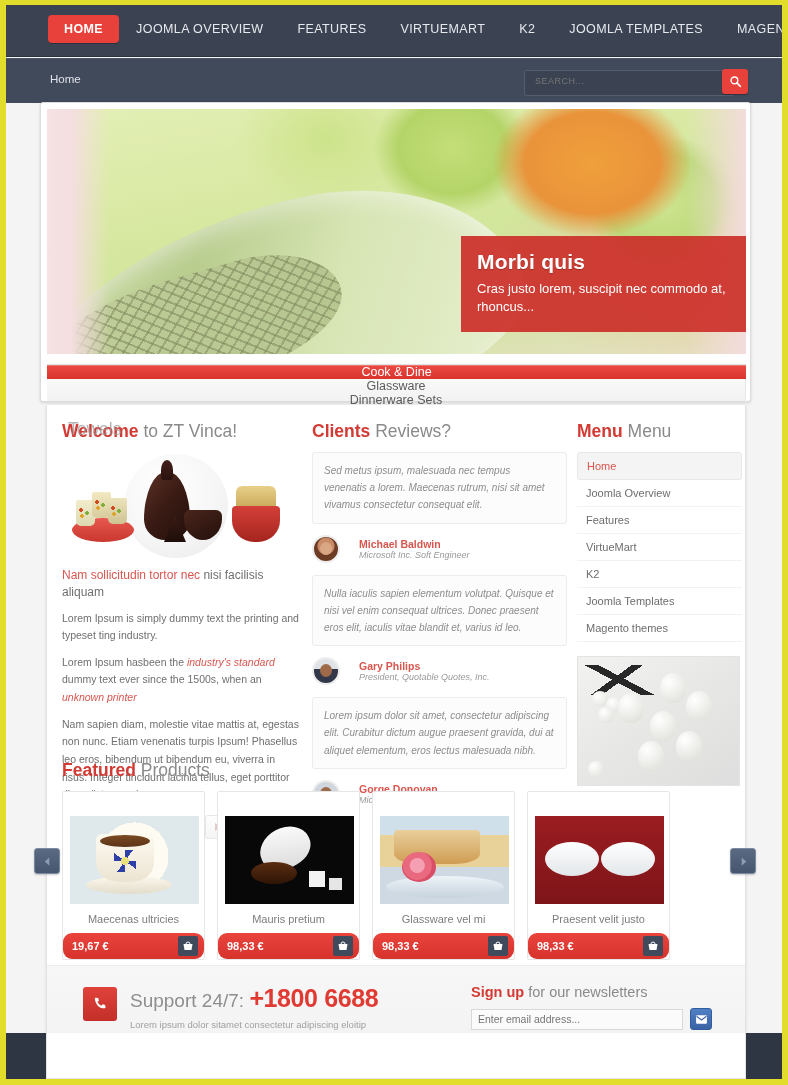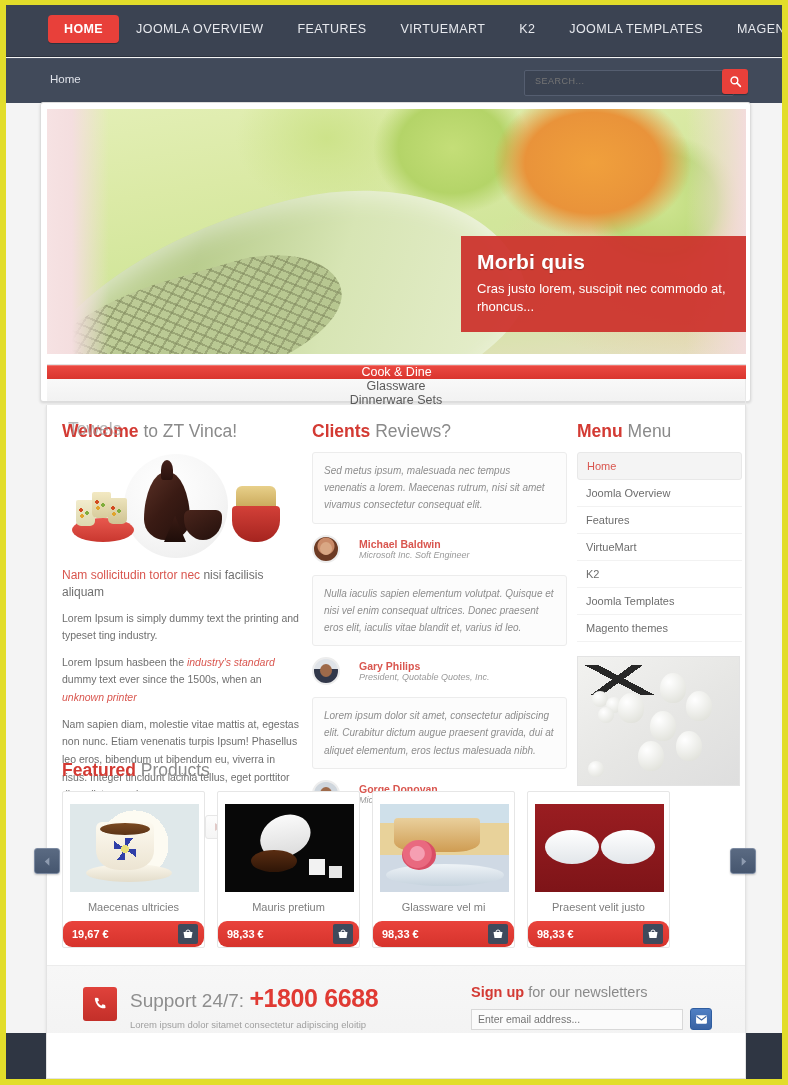--- a/index.html
+++ b/index.html
@@ -415,21 +415,21 @@
     position: absolute; left: 15px; top: 355px; width: 672px;
   }
   .prod-grid {
     display: flex; gap: 12px; margin-top: 10px;
   }
   .prod {
     width: 143px;
     border: 1px solid #e6e6e6;
     background: #fff;
     border-radius: 2px;
-    padding: 12px 7px 0 7px;
+    padding: 24px 7px 0 7px;
   }
   .prod-img {
     width: 129px; height: 88px;
     overflow: hidden;
     position: relative;
   }
   .p1 { background: radial-gradient(circle at 50% 46%, #fdfbf2 0 34px, #dfe8ea 34px 100%),
                     linear-gradient(#e3eef0,#cfdfe3); }
   .p1 .cup { position:absolute; left:26px; top:18px; width:58px; height:48px; border-radius:6px 6px 40% 40%;
              background: linear-gradient(#fdfaf0,#ece4d2); }

